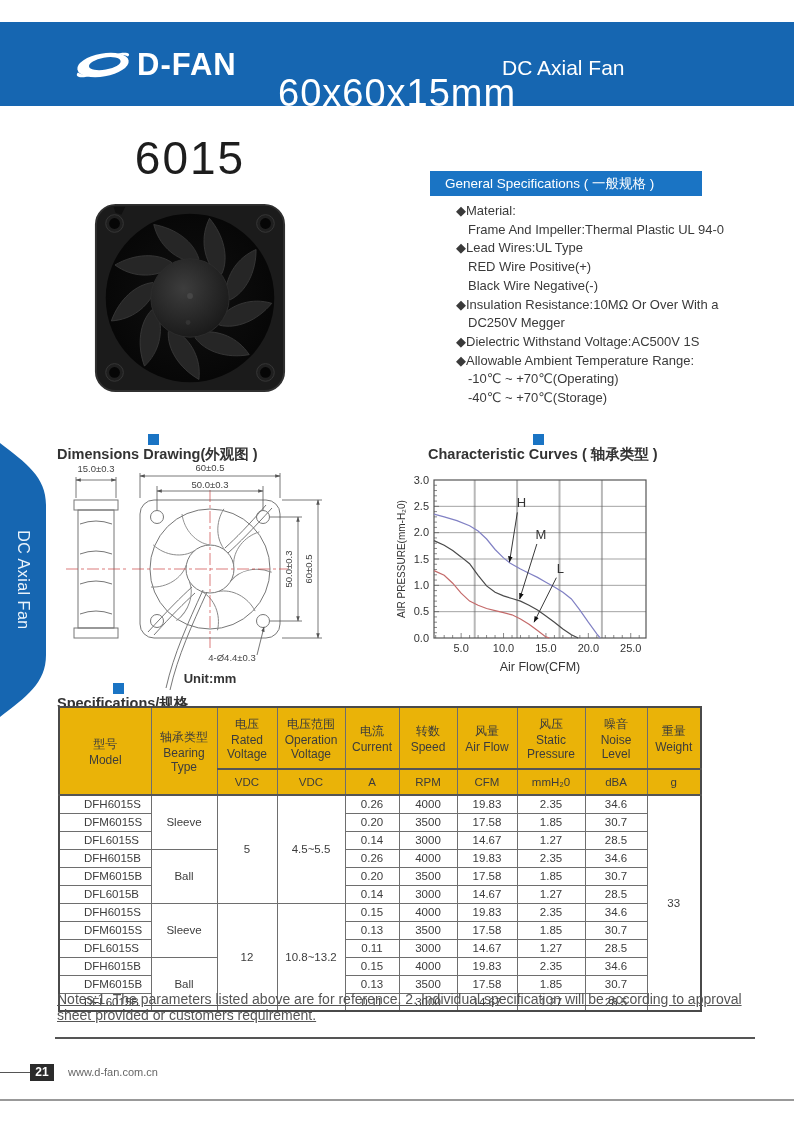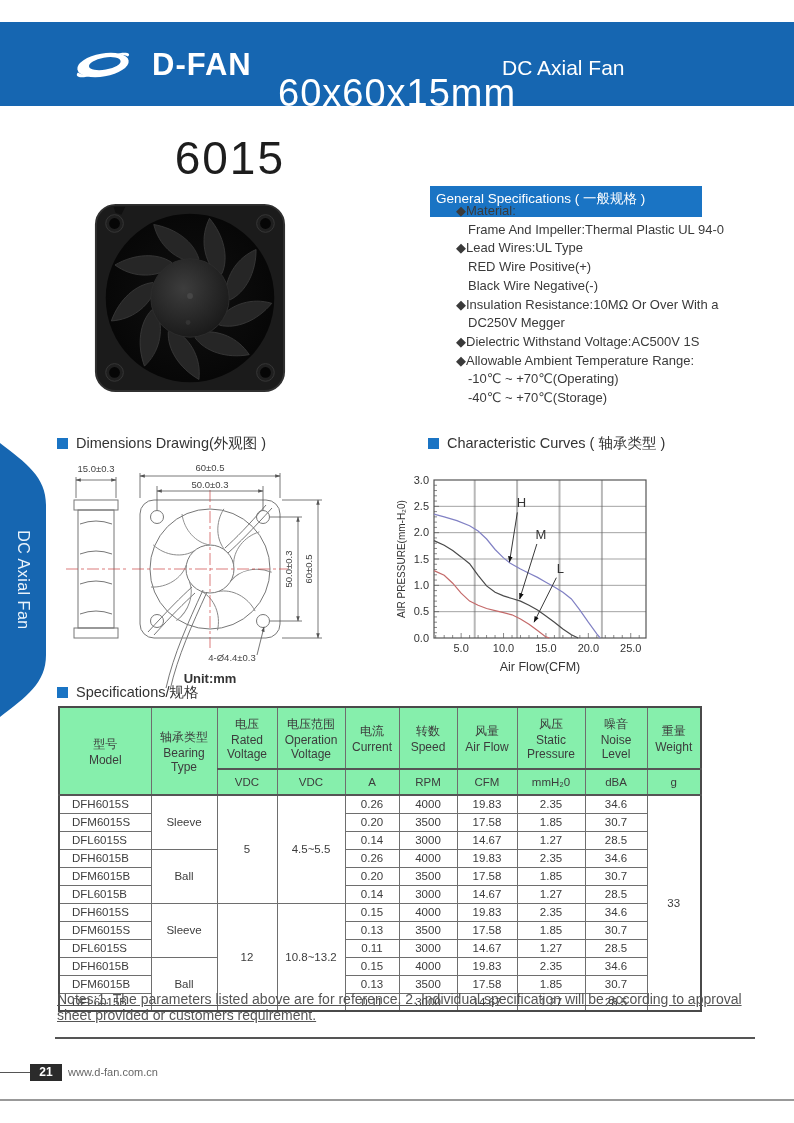--- a/index.html
+++ b/index.html
@@ -2,65 +2,65 @@
 <html><head>
 <meta charset="utf-8">
 <style>
   * { margin:0; padding:0; box-sizing:border-box; }
   body { background:#e8e8e8; font-family:"Liberation Sans","DejaVu Sans",sans-serif; }
   .page { position:relative; width:794px; height:1123px; background:#fff; margin:0 auto; overflow:hidden; }
 
   
   .topbar { position:absolute; top:22px; left:0; right:0; height:84px; background:#1666b1; }
   .logo { position:absolute; left:70px; top:24px; display:flex; align-items:center; }
-  .brand { color:#fff; font-size:31px; font-weight:bold; letter-spacing:1px; margin-left:16px; }
+  .brand { color:#fff; font-size:31px; font-weight:bold; letter-spacing:1px; margin-left:1px; }
   .size-title { position:absolute; left:278px; top:16px; color:#fff; font-size:38px; font-weight:400; letter-spacing:1px;margin-top:34px; }
   .subtitle { position:absolute; left:502px; top:34px; color:#fff; font-size:21px; font-weight:400; }
 
   
-  .model-title { position:absolute; left:95px; top:131px; width:190px; text-align:right; font-size:46px; font-weight:500; color:#1d1d1d; letter-spacing:2px; }
+  .model-title { position:absolute; left:95px; top:131px; width:190px; text-align:center; font-size:46px; font-weight:500; color:#1d1d1d; letter-spacing:2px; }
   .fan-photo { position:absolute; left:92px; top:199px; width:196px; height:196px; }
 
   
-  .gs-bar { position:absolute; left:430px; top:171px; width:272px; height:31px; background:#1a74c4; color:#fff; font-size:13.5px; line-height:25px; padding-left:6px;margin-top:15px; }
+  .gs-bar { position:absolute; left:430px; top:171px; width:272px; height:25px; background:#1a74c4; color:#fff; font-size:13.5px; line-height:25px; padding-left:15px; }
   .gs-list { position:absolute; left:430px; top:202px; width:352px; list-style:none; font-size:13px; line-height:18.7px; color:#3a3a3a;margin-left:26px; }
   .gs-list li.cont { padding-left:12px; }
 
   
-  .sec-h { position:absolute; font-size:14.5px; font-weight:400; color:#333; display:flex; align-items:center; }
+  .sec-h { position:absolute; font-size:14.5px; font-weight:700; color:#333; display:flex; align-items:center;flex-direction:column; }
   .sq { display:inline-block; width:11px; height:11px; background:#1a74c4; margin-right:8px; flex:none; }
   .dim-h  { left:57px;  top:434px; }
   .curve-h{ left:428px; top:434px; }
   .spec-h { left:57px;  top:683px; }
 
   
   .side-tab { position:absolute; left:0; top:443px; width:46px; height:274px; }
   .side-tab .tab-label { position:absolute; top:50%; left:50%; transform:translate(-50%,-50%) rotate(90deg); white-space:nowrap; color:#eaf3fb; font-size:16px; letter-spacing:.5px; }
 
   
   .dims-svg  { position:absolute; left:60px;  top:458px; }
   .chart-svg { position:absolute; left:396px; top:464px; }
 
   
   .spec-table { position:absolute; left:58px; top:706px; width:642px; border-collapse:collapse; table-layout:fixed; border:2px solid #4a4a4a; font-size:11.5px; color:#3c3c3c; }
   .spec-table th, .spec-table td { border:1px solid #6e6e6e; text-align:center; padding:0 2px; }
-  .spec-table thead th { background:#86efac; font-weight:400; }
+  .spec-table thead th { background:#eab308; font-weight:400; }
   .spec-table thead tr.names th { height:62px; }
   .spec-table thead tr.units th { height:26px; border-top:2px solid #c2410c; }
   .spec-table thead tr.units th, .spec-table thead tr.names th { border-bottom-width:2px; border-bottom-color:#555; }
   .spec-table .cn { font-size:12px; }
   .spec-table .en { font-size:12px; }
   .spec-table tbody td { height:18px; background:#fff; }
-  .spec-table tbody td.model { text-align:left; padding-left:12px; }
+  .spec-table tbody td.model { text-align:left; padding-left:24px; }
 
   
   .hr-notes { position:absolute; left:55px; top:1037px; width:700px; border-top:2px solid #555; }
   .notes { position:absolute; left:57px; top:991px; width:720px; font-size:14px; color:#555;text-decoration:underline; }
   .pageno-line { position:absolute; left:0; top:1072px; width:30px; border-top:1px solid #555; }
-  .pageno { position:absolute; left:30px; top:1064px; width:32px; height:17px; background:#2b2b2b; color:#fff; font-size:12px; font-weight:bold; text-align:center; line-height:17px; }
+  .pageno { position:absolute; left:30px; top:1064px; width:24px; height:17px; background:#2b2b2b; color:#fff; font-size:12px; font-weight:bold; text-align:center; line-height:17px; }
   .website { position:absolute; left:68px; top:1066px; font-size:11px; color:#666; }
   .bottom-rule { position:absolute; left:0; top:1099px; width:794px; border-top:2px solid #999; }
 </style>
 </head>
 <body>
 
 <div class="page">
 
   <header class="topbar">
     <div class="logo">

